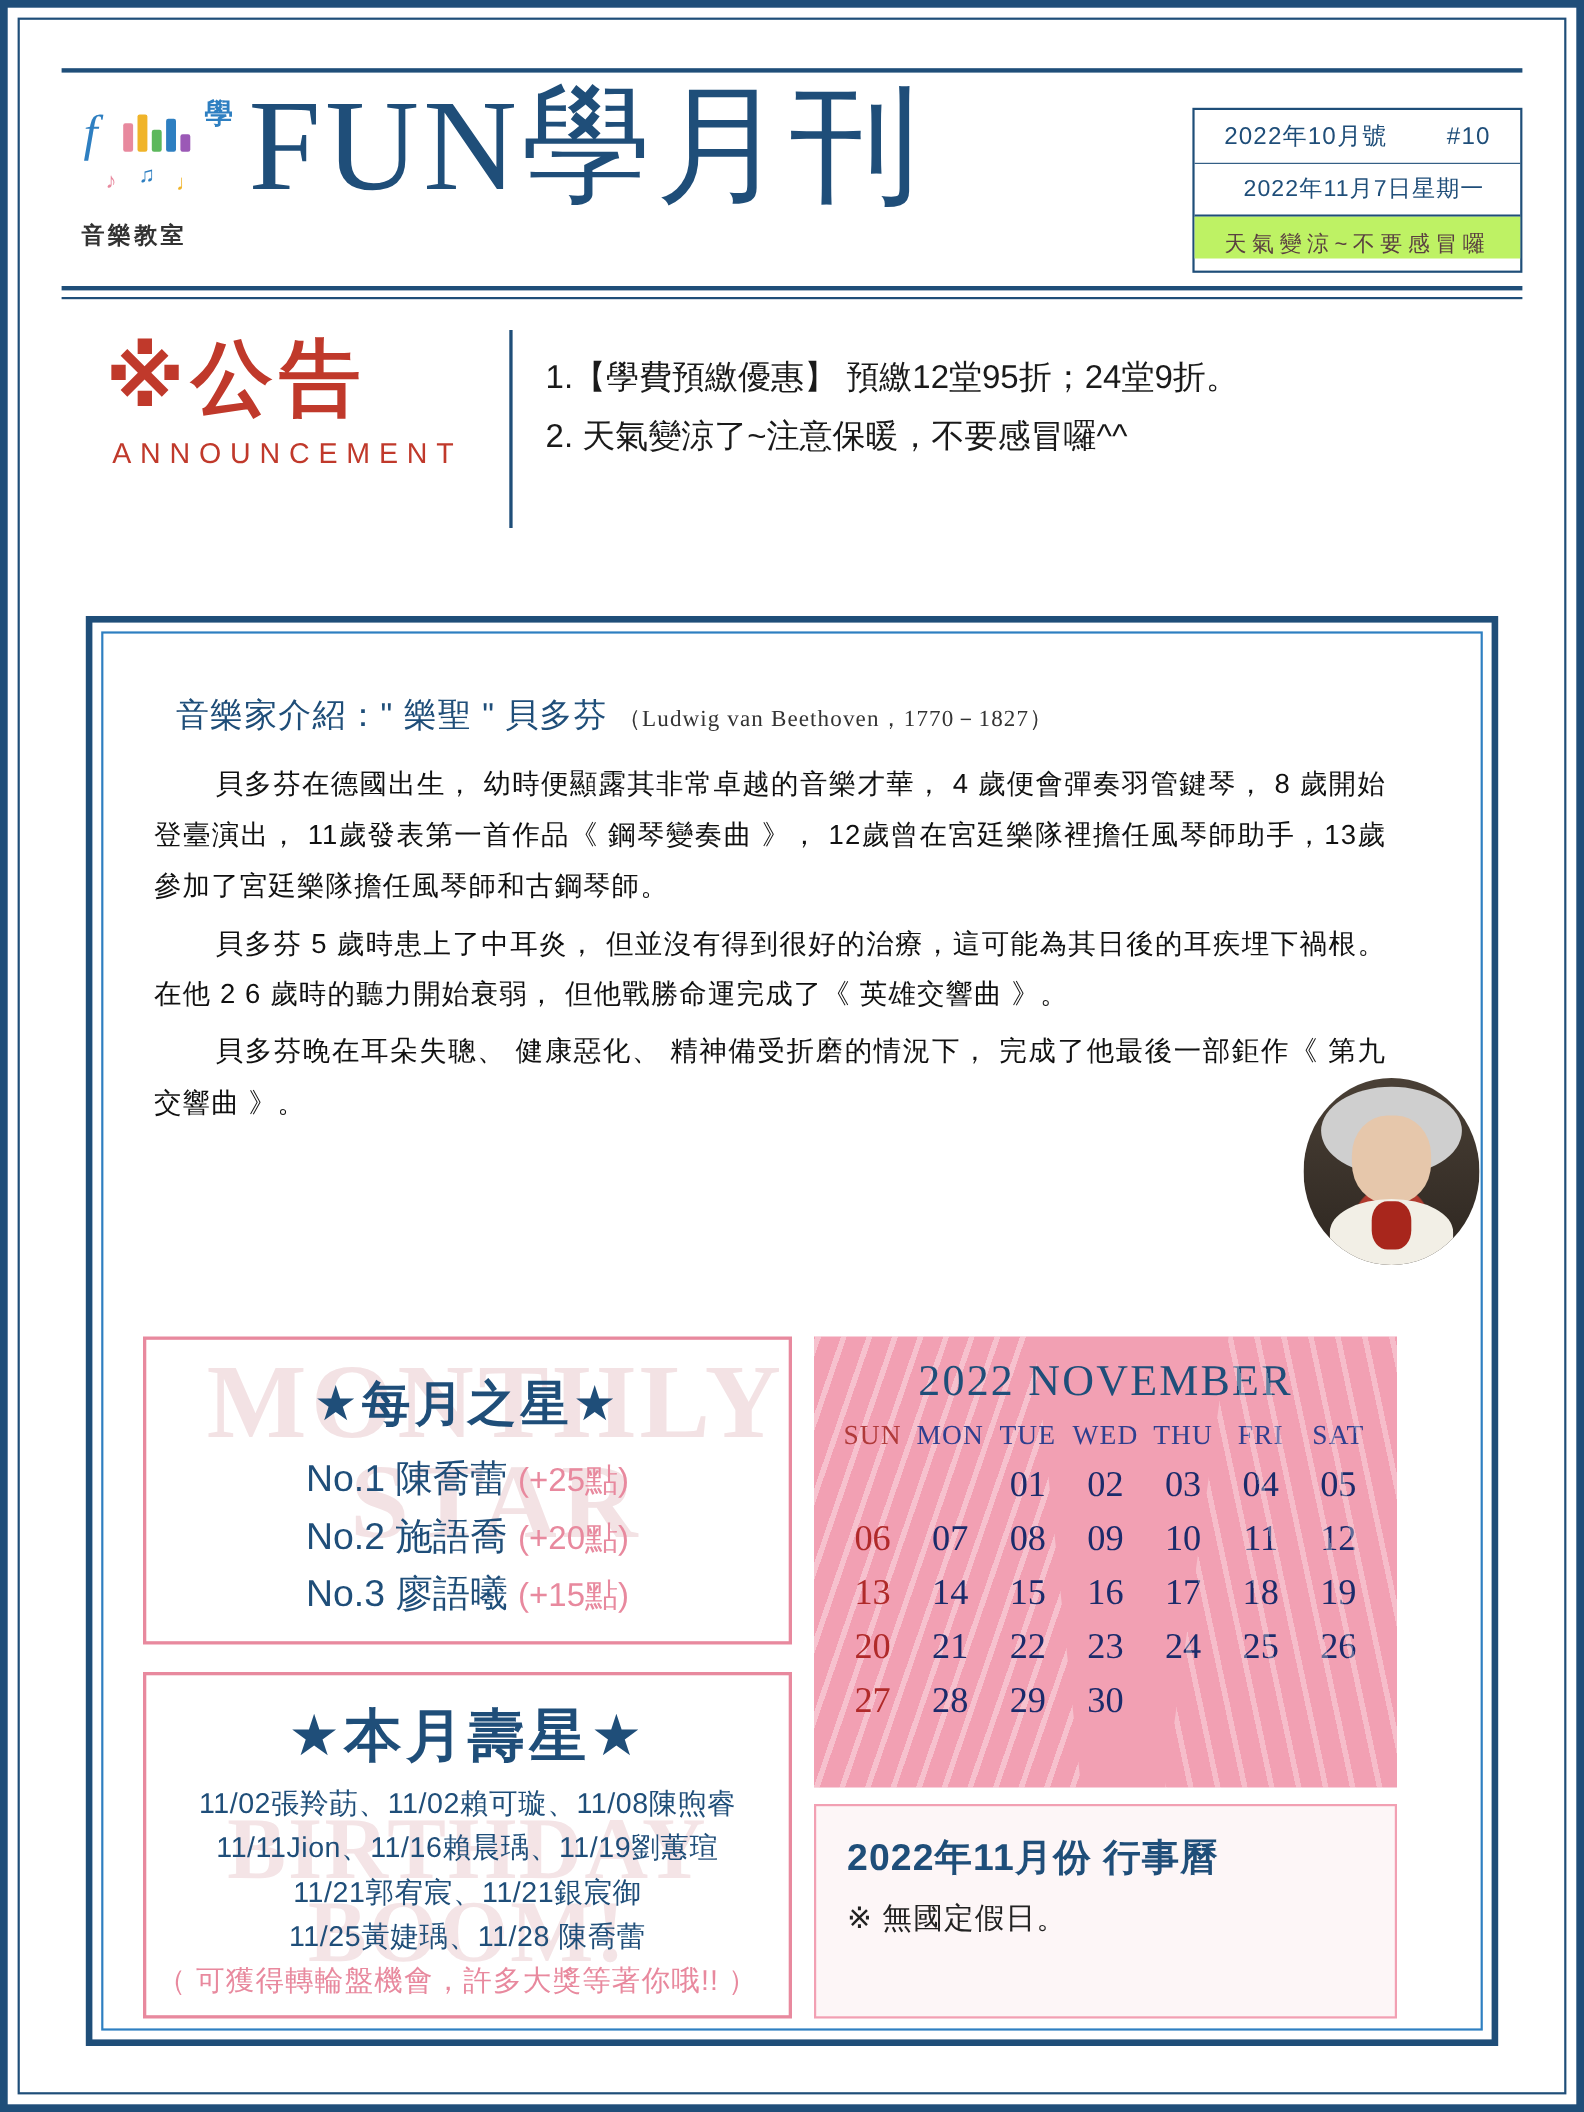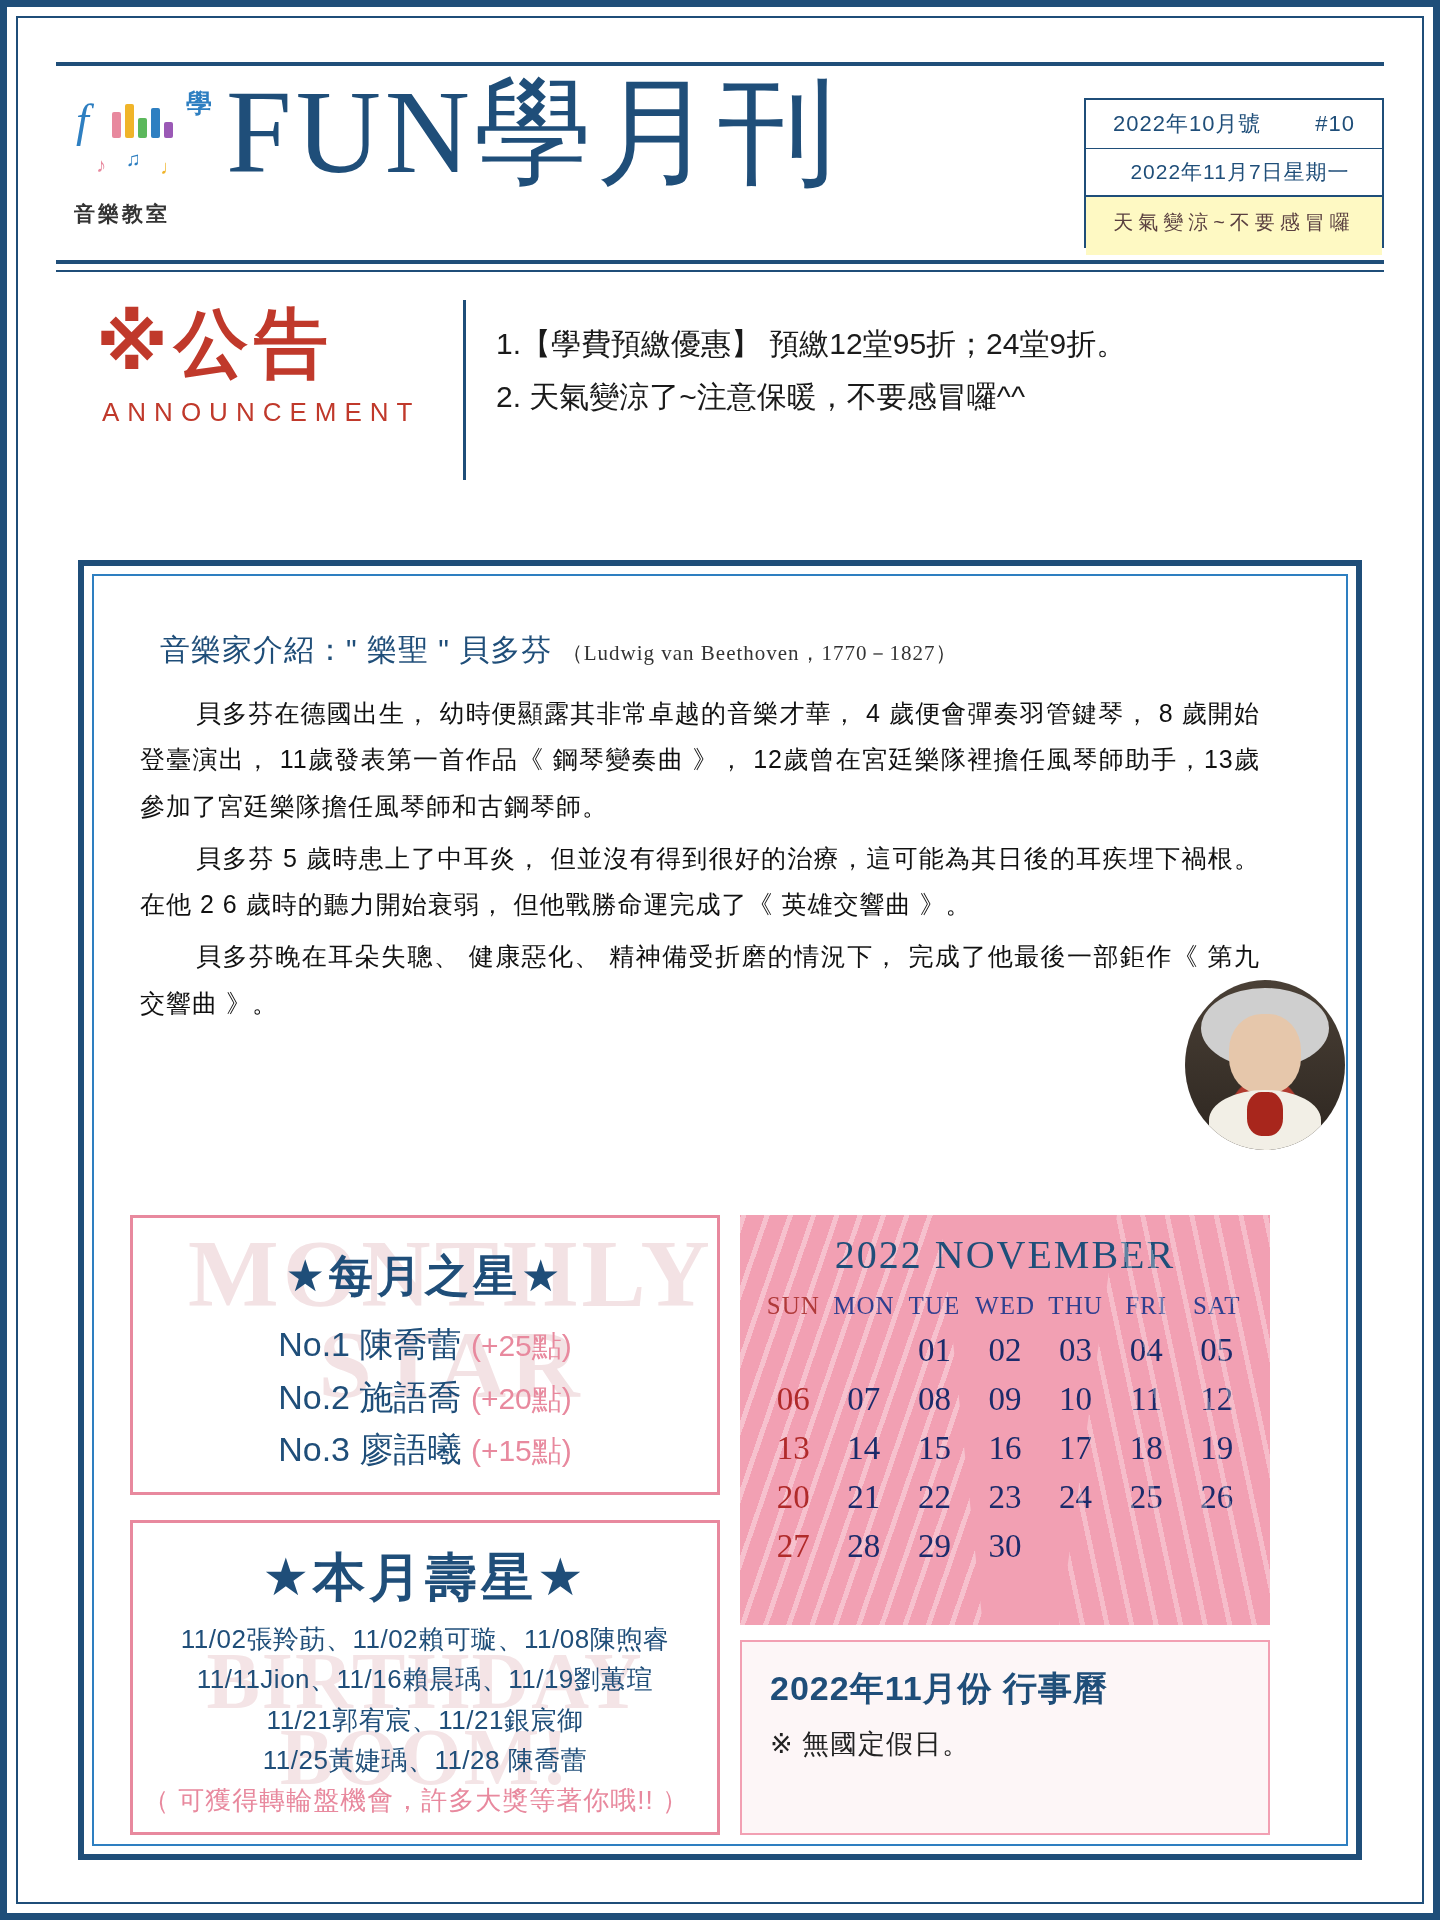--- a/index.html
+++ b/index.html
@@ -59,21 +59,21 @@
   .issue-line1{
     height:48px;line-height:48px;border-bottom:1px solid #1f4e79;
     display:flex;justify-content:space-around;align-items:center;
     color:#1f4e79;font-size:22px;letter-spacing:1px;
   }
   .issue-line2{
     height:46px;line-height:46px;border-bottom:2px solid #1f4e79;text-align:center;
     color:#1f4e79;font-size:21px;letter-spacing:1px;padding-left:12px;
   }
   .issue-note{
-    height:58px;line-height:50px;text-align:center;background:#fef9c3;color:#5a4040;
+    height:38px;line-height:50px;text-align:center;background:#bef264;color:#5a4040;
     font-size:20px;letter-spacing:5px;
   }
   .rule-top{position:absolute;left:56px;top:62px;width:1328px;height:4px;background:#1f4e79;}
   .rule-bot{position:absolute;left:56px;top:260px;width:1328px;height:4px;background:#1f4e79;}
   .rule-bot2{position:absolute;left:56px;top:270px;width:1328px;height:2px;background:#1f4e79;}
 
   
   .announce{
     position:absolute;left:56px;top:300px;width:1328px;height:200px;
   }

